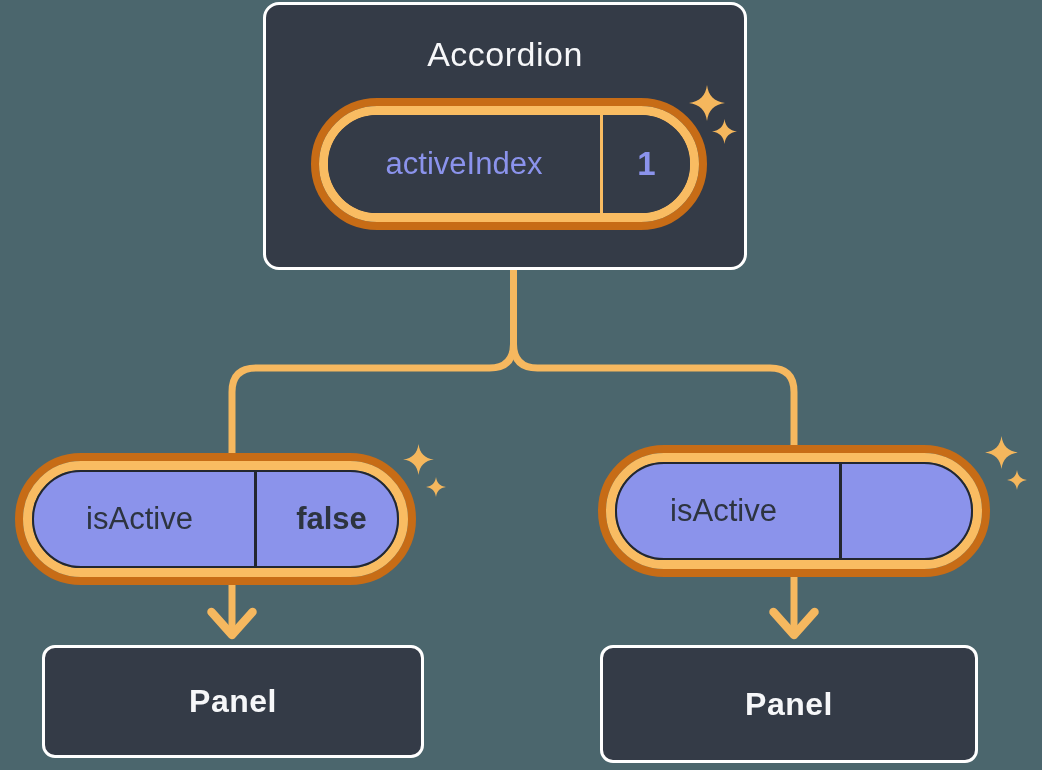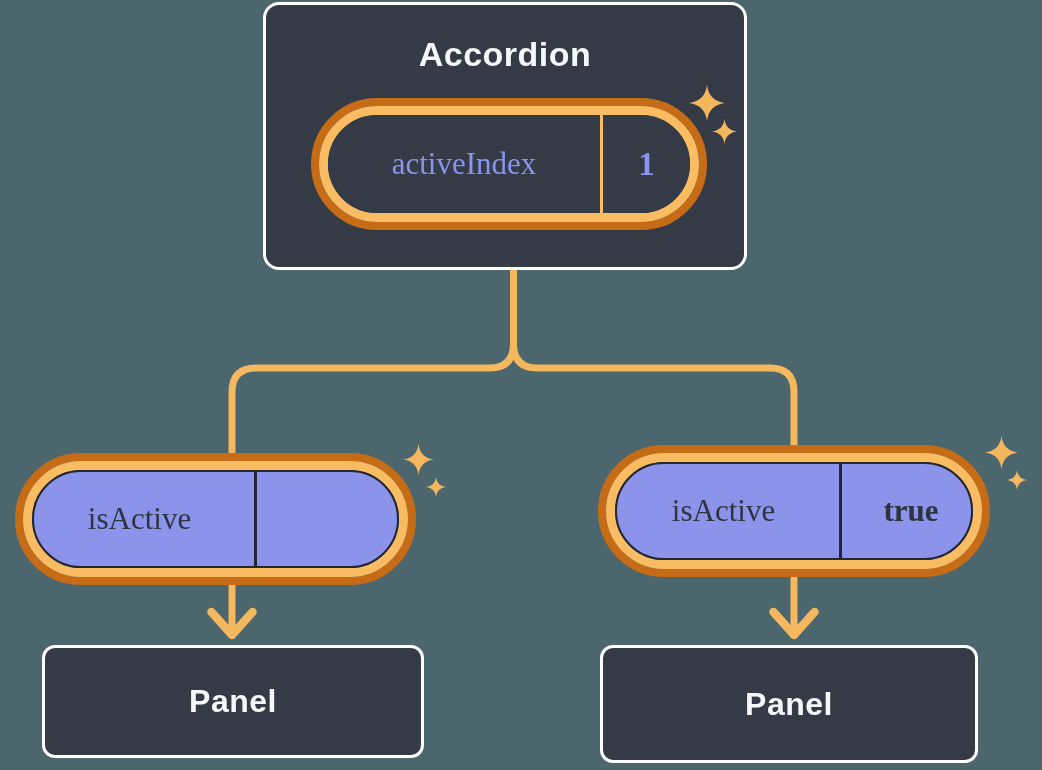--- a/index.html
+++ b/index.html
@@ -52,21 +52,21 @@
   }
   .accordion-box {
     left: 263px; top: 2px;
     width: 484px; height: 268px;
     padding-top: 30px;
   }
   .box-title {
     text-align: center;
     color: var(--light-text);
     font-size: 34px;
-    font-weight: 700;
+    font-weight: 400;
     letter-spacing: 0.5px;
   }
   .panel {
     border-radius: 13px;
     display: flex;
     align-items: center;
     justify-content: center;
   }
   .panel-left  { left: 42px;  top: 645px; width: 382px; height: 113px; }
   .panel-right { left: 600px; top: 645px; width: 378px; height: 118px; }
@@ -104,21 +104,20 @@
   }
   .ring-top   { left: 311px; top: 98px;  width: 396px; height: 132px; }
   .ring-left  { left: 15px;  top: 453px; width: 401px; height: 132px; }
   .ring-right { left: 598px; top: 445px; width: 392px; height: 132px; }
 
   .pill-label, .pill-value {
     display: flex;
     align-items: center;
     justify-content: center;
     font-size: 31px;
-    font-family: Liberation Serif, serif;
   }
   .pill-value { font-weight: 700; }
   .divider { width: 3px; height: 100%; flex: none; }
   .divider-orange { background: var(--ring-inner); }
   .divider-dark   { background: var(--pill-outline); }
 
   .ring-top .pill-label { width: 272px; color: var(--purple-text); }
   .ring-top .pill-value { flex: 1; color: var(--purple-text); font-size: 33px; }
 
   .ring-left .pill-label  { width: 211px; color: var(--dark-text); }
@@ -155,30 +154,30 @@
         <span class="pill-value">1</span>
       </div>
     </div>
   </div>
 
   <div class="ring ring-left">
     <div class="ring-inner">
       <div class="pill pill-purple">
         <span class="pill-label">isActive</span>
         <span class="divider divider-dark"></span>
+        <span class="pill-value">false</span>
       </div>
     </div>
   </div>
 
   <div class="ring ring-right">
     <div class="ring-inner">
       <div class="pill pill-purple">
         <span class="pill-label">isActive</span>
         <span class="divider divider-dark"></span>
-        <span class="pill-value">true</span>
       </div>
     </div>
   </div>
 
   <svg class="sparkle" style="left:689px; top:85px;" width="36" height="36" viewBox="-16 -16 32 32">
     <path d="M0 -16 C 1.2 -6.5, 6.5 -1.2, 16 0 C 6.5 1.2, 1.2 6.5, 0 16 C -1.2 6.5, -6.5 1.2, -16 0 C -6.5 -1.2, -1.2 -6.5, 0 -16 Z"></path>
   </svg>
   <svg class="sparkle" style="left:712px; top:119px;" width="25" height="25" viewBox="-16 -16 32 32">
     <path d="M0 -16 C 1.2 -6.5, 6.5 -1.2, 16 0 C 6.5 1.2, 1.2 6.5, 0 16 C -1.2 6.5, -6.5 1.2, -16 0 C -6.5 -1.2, -1.2 -6.5, 0 -16 Z"></path>
   </svg>

